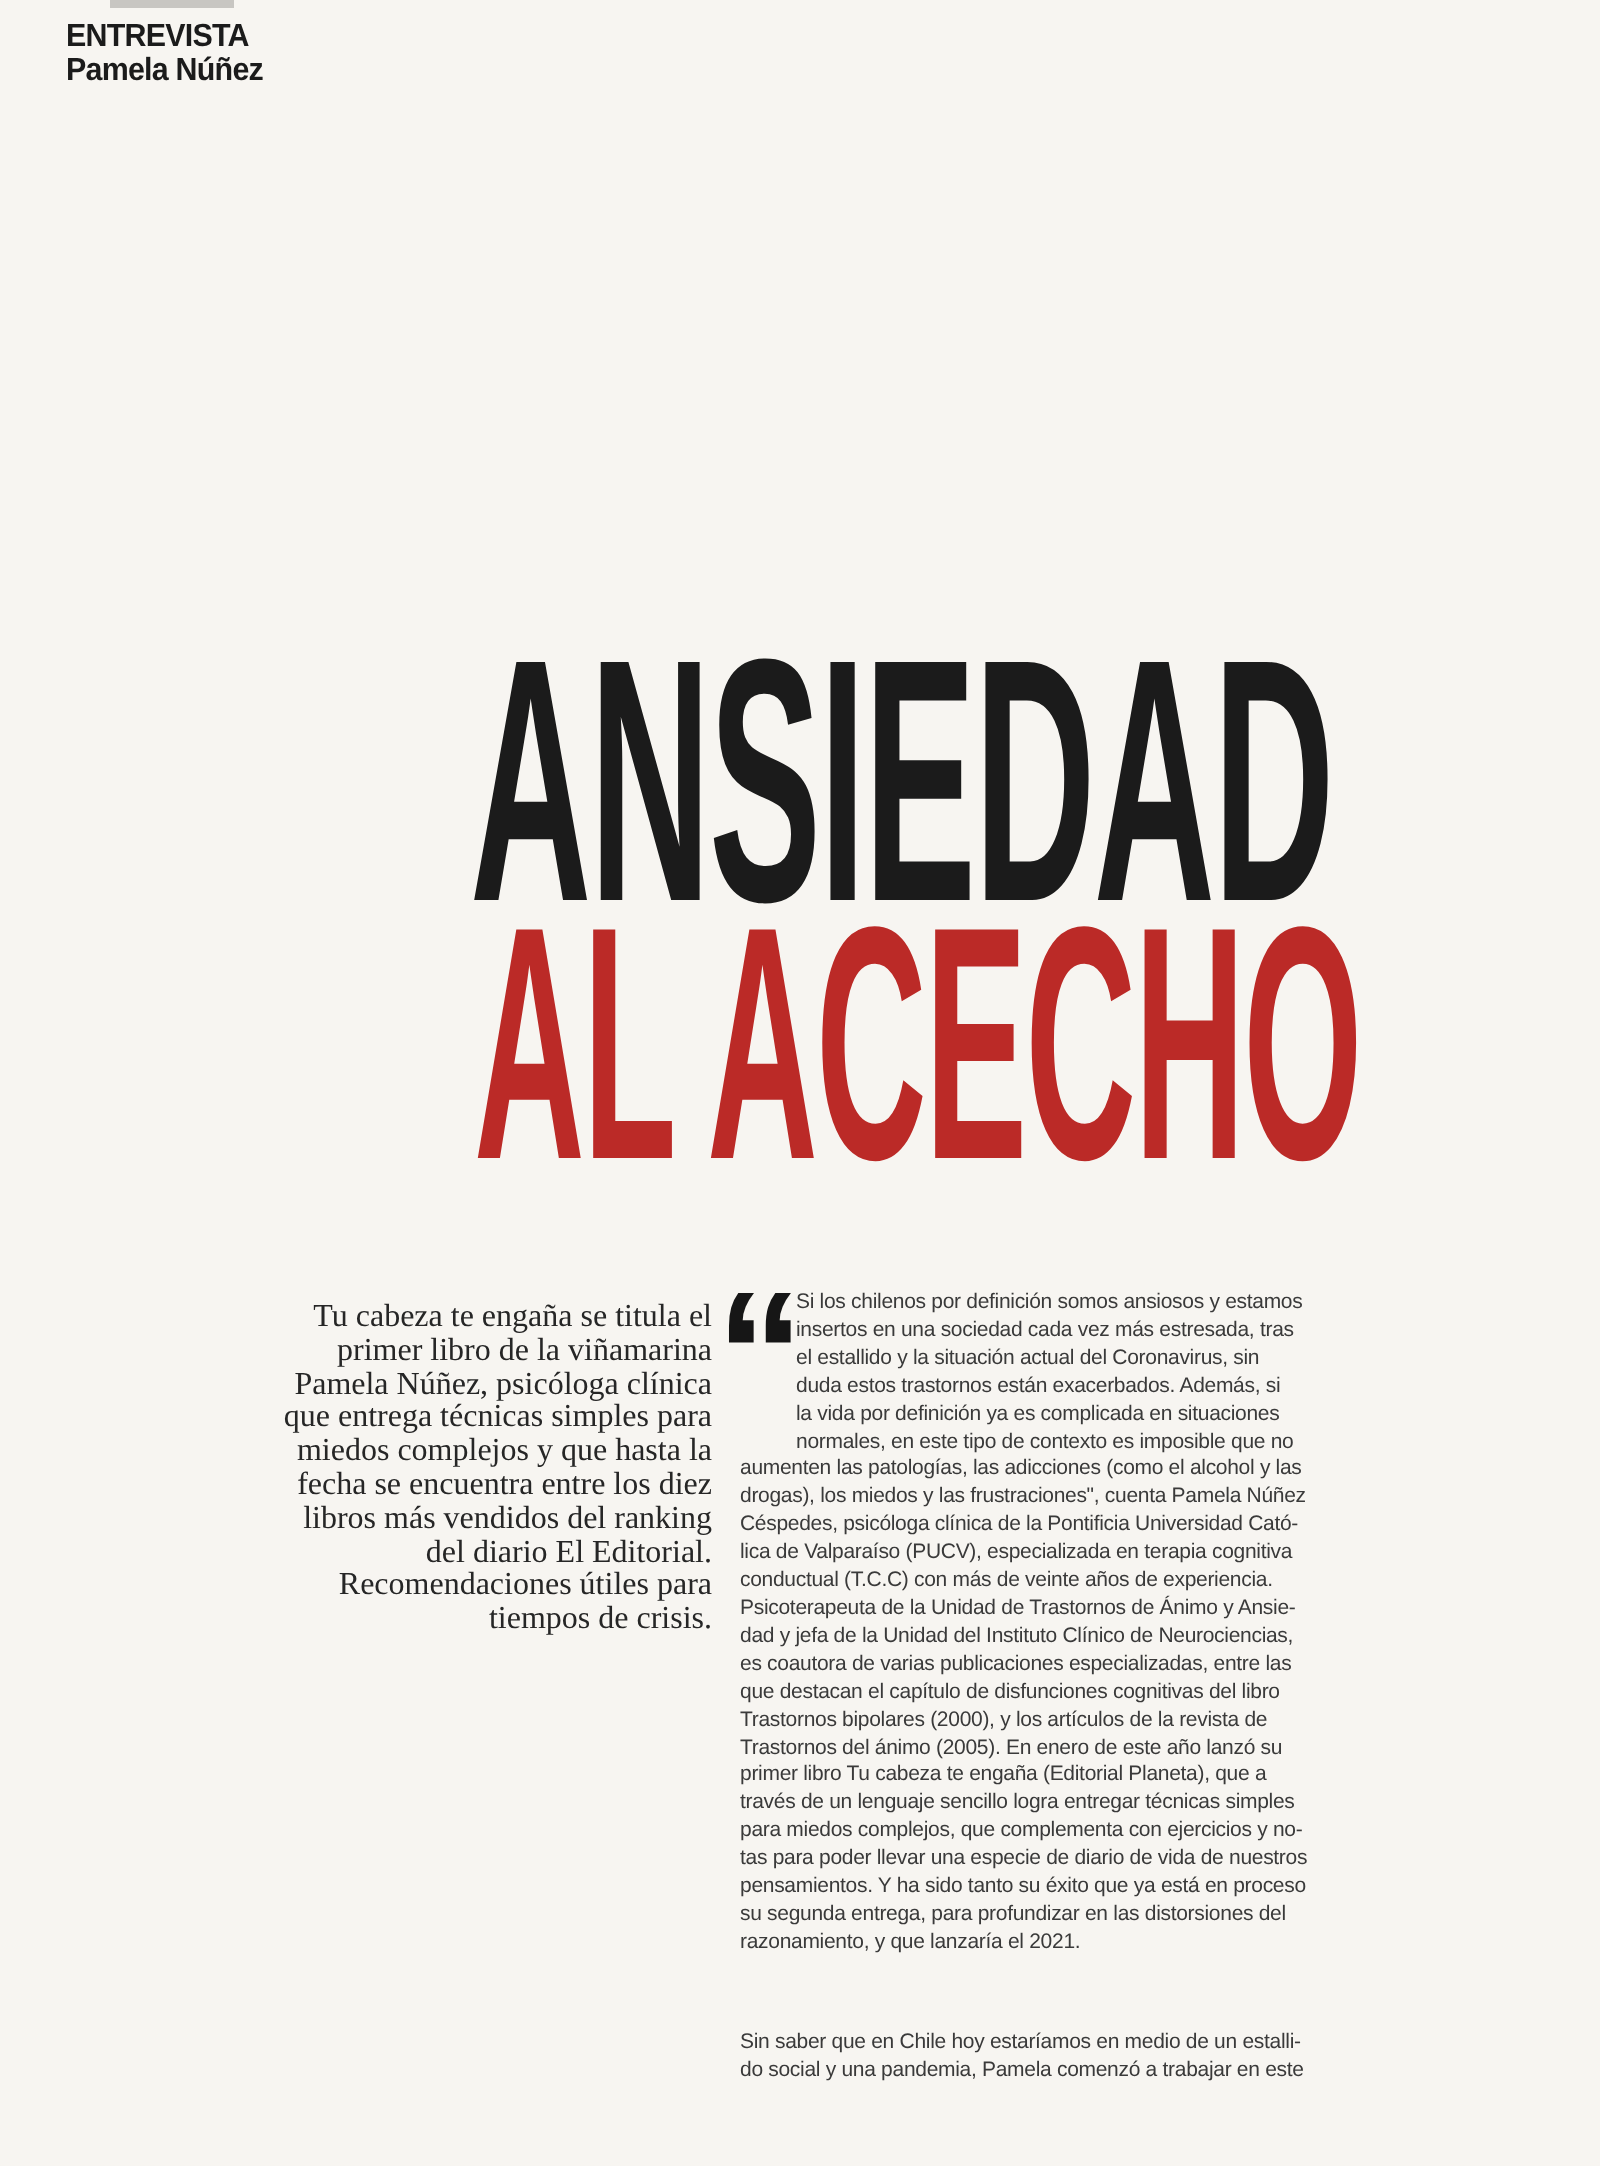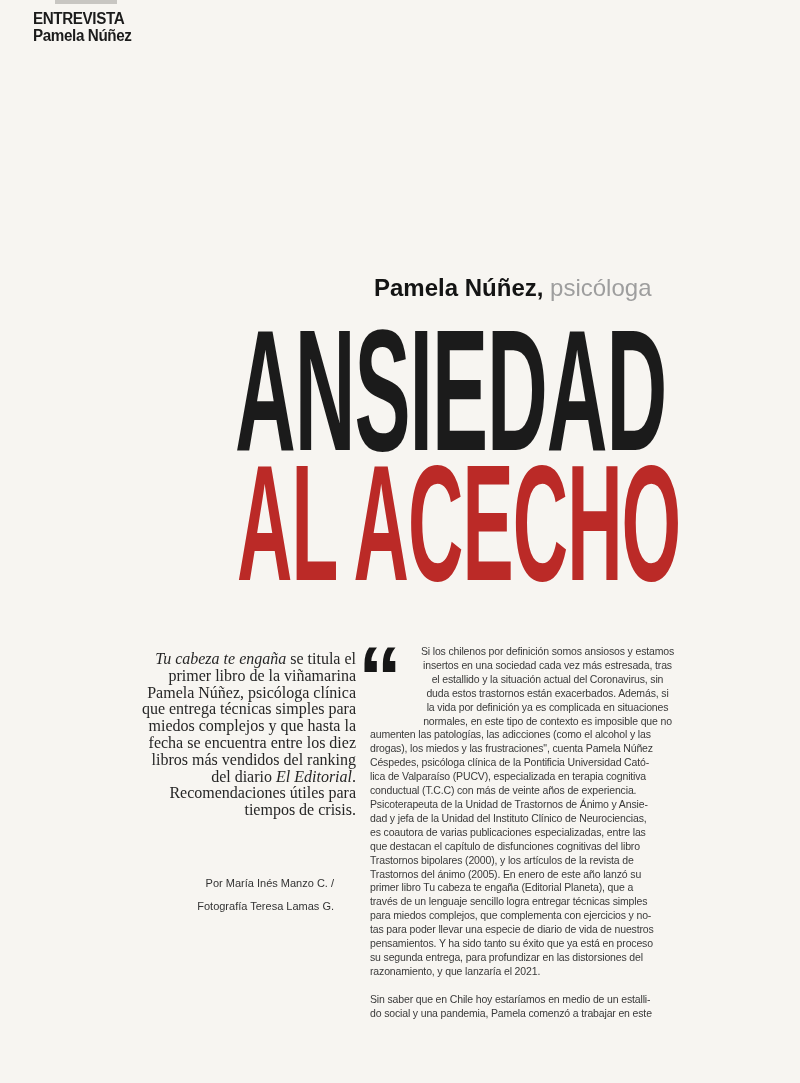--- a/index.html
+++ b/index.html
@@ -26,67 +26,62 @@
   .hl span{display:inline-block;transform-origin:0 0;letter-spacing:-2px;}
   .hl1{left:235px;top:304px;font-size:173px;color:#1b1b1b;}
   .hl1 span{transform:scaleX(.486);}
   .hl2{left:237px;top:440px;font-size:166px;color:#bb2a27;}
   .hl2 span{transform:scaleX(.462);}
 
   
   .intro{position:absolute;left:140px;top:651px;width:216px;
     text-align:right;font-family:"Liberation Serif",serif;
     font-size:16px;line-height:16.8px;color:#262626;}
-  .intro .ital{font-style:italic;}
+  .intro .ital{}
 
   .credits{position:absolute;left:140px;top:872px;width:194px;
     text-align:right;font-size:11px;line-height:23px;color:#333;
     white-space:pre-line;}
 
   
   .bodycol{position:absolute;left:370px;top:645px;width:315px;
     font-size:10.5px;line-height:13.9px;letter-spacing:-0.15px;color:#3a3a3a;}
   .lines{white-space:pre;}
-  .q-indent{margin-left:40px;text-align:center;}
+  .q-indent{margin-left:28px;}
   .para2{}
-  .para3{margin-top:14px;}
+  .para3{margin-top:36px;}
 
   .quote-mark{position:absolute;left:358px;top:633px;height:40px;
     font-family:"Liberation Sans",sans-serif;font-weight:900;
     font-size:88px;line-height:1;color:#161616;}
 </style>
 </head>
 <body>
 
 <div class="page">
 
   <div class="smudge"></div>
 
   <header class="kicker">
     <div>ENTREVISTA</div>
     <div>Pamela Núñez</div>
   </header>
 
-  <div class="standfirst">
-    <span class="name">Pamela Núñez,</span><span class="role"> psicóloga</span>
-  </div>
 
   <h1 class="hl hl1" style="margin:0">
     <span>ANSIEDAD</span>
   </h1>
   <h1 class="hl hl2" style="margin:0">
     <span>AL ACECHO</span>
   </h1>
 
   <aside class="intro">
     <span class="ital">Tu cabeza te engaña</span><span> se titula el primer libro de la viñamarina Pamela Núñez, psicóloga clínica que entrega técnicas simples para miedos complejos y que hasta la fecha se encuentra entre los diez libros más vendidos del ranking del diario </span><span class="ital">El Editorial</span><span>. Recomendaciones útiles para tiempos de crisis.</span>
   </aside>
 
-  <div class="credits">Por María Inés Manzo C. /
-Fotografía Teresa Lamas G.</div>
 
   <div class="quote-mark">“</div>
 
   <main class="bodycol">
     <div class="para">
       <div class="lines q-indent">Si los chilenos por definición somos ansiosos y estamos
 insertos en una sociedad cada vez más estresada, tras
 el estallido y la situación actual del Coronavirus, sin
 duda estos trastornos están exacerbados. Además, si
 la vida por definición ya es complicada en situaciones

